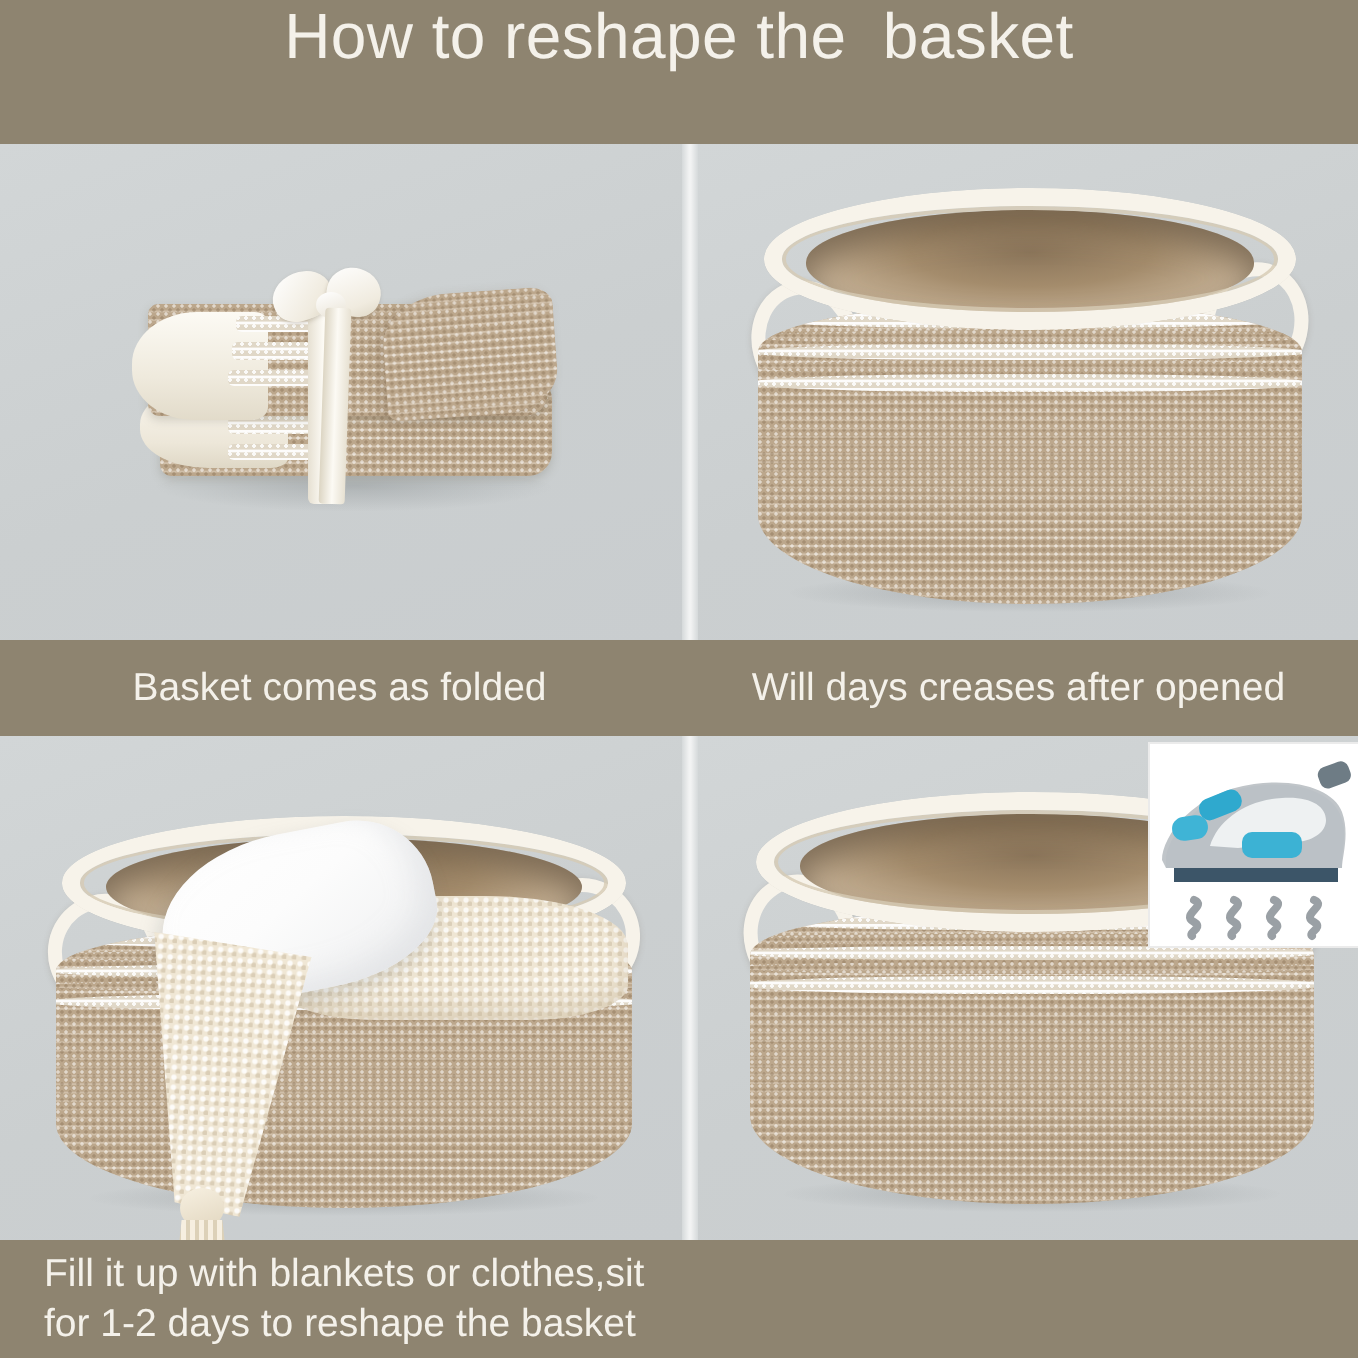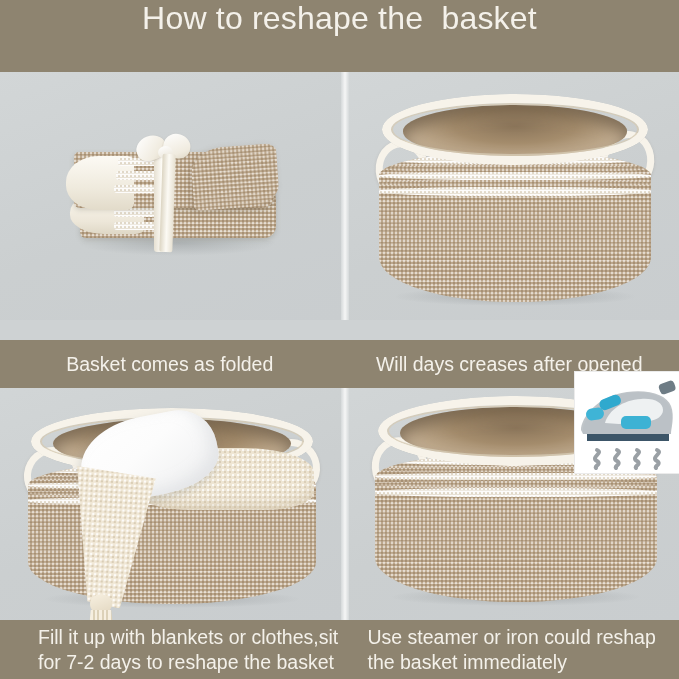--- a/index.html
+++ b/index.html
@@ -19,22 +19,22 @@
   .header-title {
     color:#F4F1EA; font-size:32px; font-weight:400; letter-spacing:.2px;
     white-space:pre;
   }
 
   
   .band {
     position:absolute; left:0; width:679px; background:#8E8470;
     display:flex;
   }
-  .band.mid  { top:340px; height:48px; }
-  .band.bot  { top:620px; height:59px;padding-left:16px; }
+  .band.mid  { top:320px; height:48px; }
+  .band.bot  { top:620px; height:59px; }
   .band-cell {
     flex:0 0 50%; display:flex; flex-direction:column;
     align-items:center; justify-content:center;
     color:#F4F1EA; font-size:19.5px; line-height:25px; text-align:center;
     white-space:pre;
   }
   .band.mid .band-cell { font-size:19.5px; }
   .band.bot .band-cell { font-size:19.5px; }
   .band.bot .band-cell.left  { align-items:flex-start; padding-left:22px; text-align:left;}
   .band.bot .band-cell.right { align-items:flex-start; padding-left:20px; text-align:left;}
@@ -380,21 +380,17 @@
       <span>Basket comes as folded</span>
     </div>
     <div class="band-cell">
       <span>Will days creases after opened</span>
     </div>
   </div>
 
   <div class="band bot">
     <div class="band-cell left">
       <span>Fill it up with blankets or clothes,sit</span>
-      <span>for 7-2 days to reshape the basket</span>
-    </div>
-    <div class="band-cell right">
-      <span>Use steamer or iron could reshap</span>
-      <span>the basket immediately</span>
+      <span>for 1-2 days to reshape the basket</span>
     </div>
   </div>
 
 </div>
 
 </body></html>

